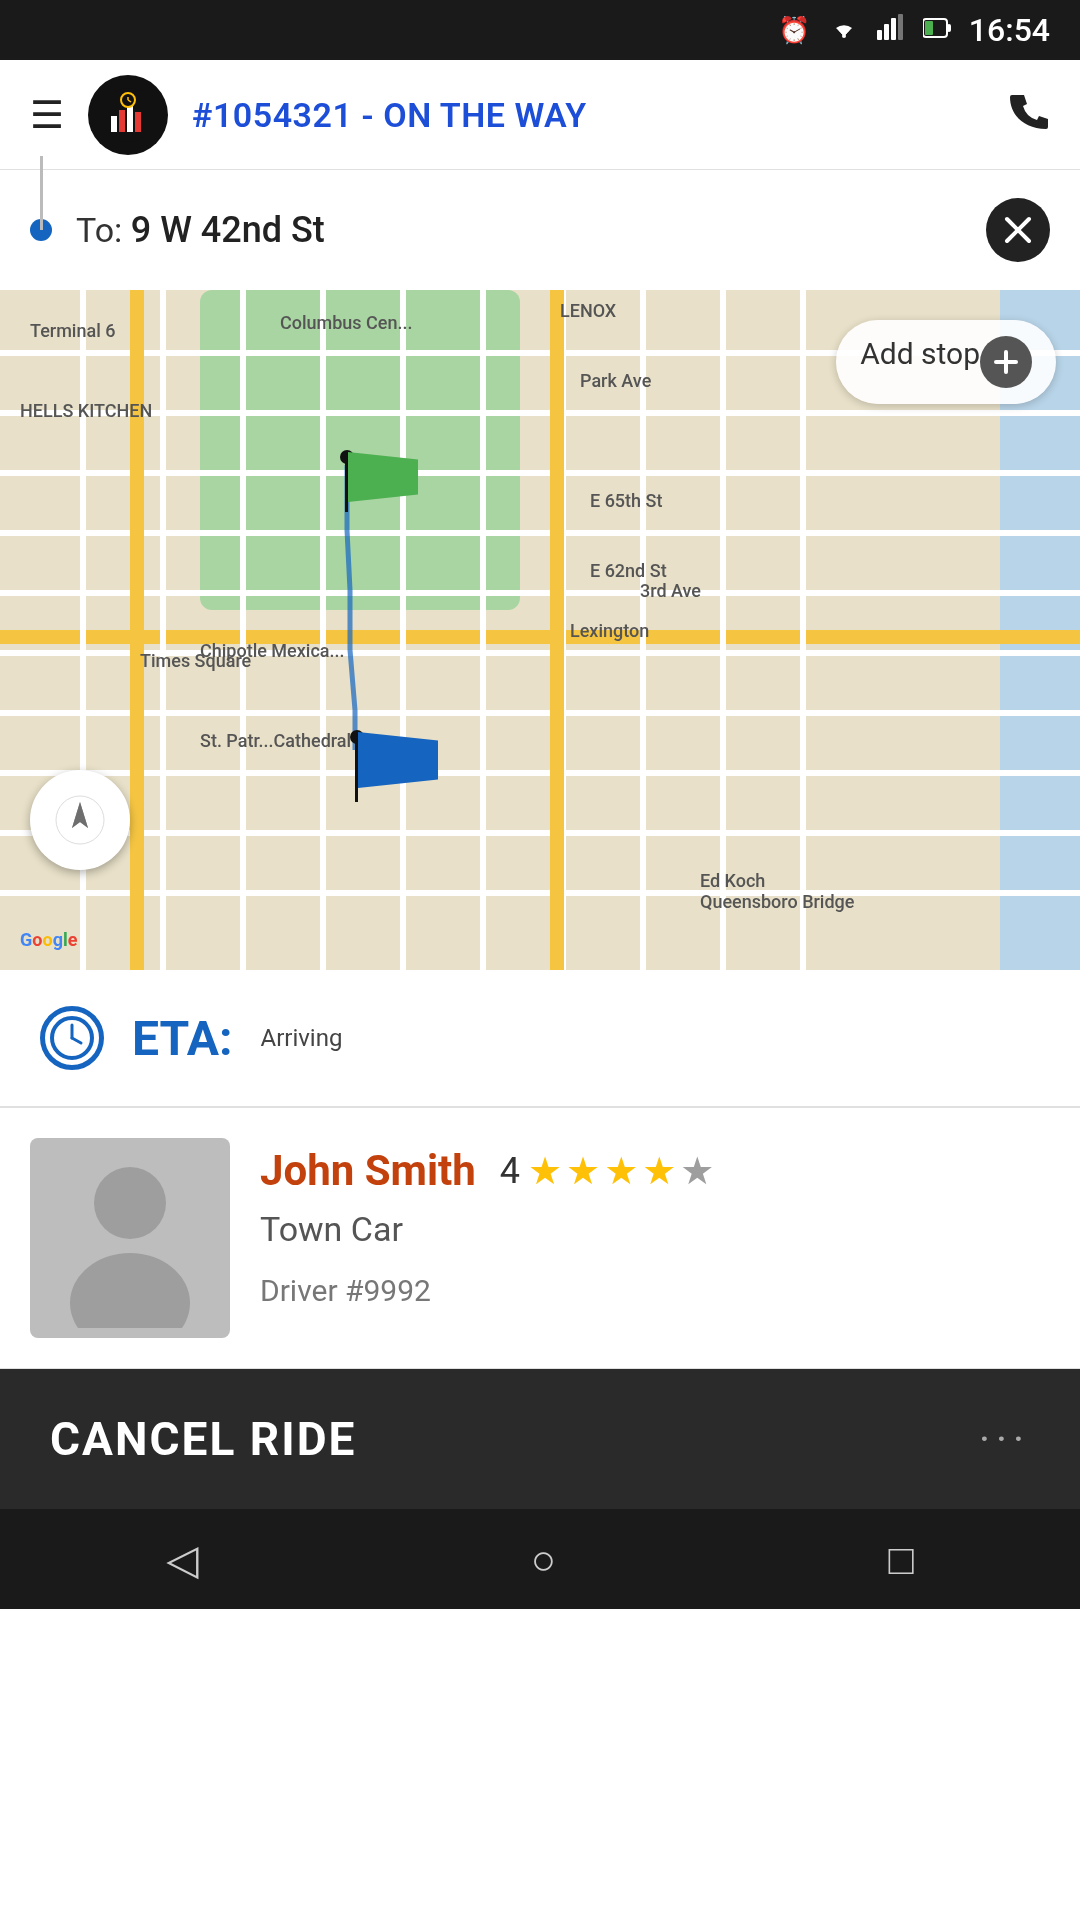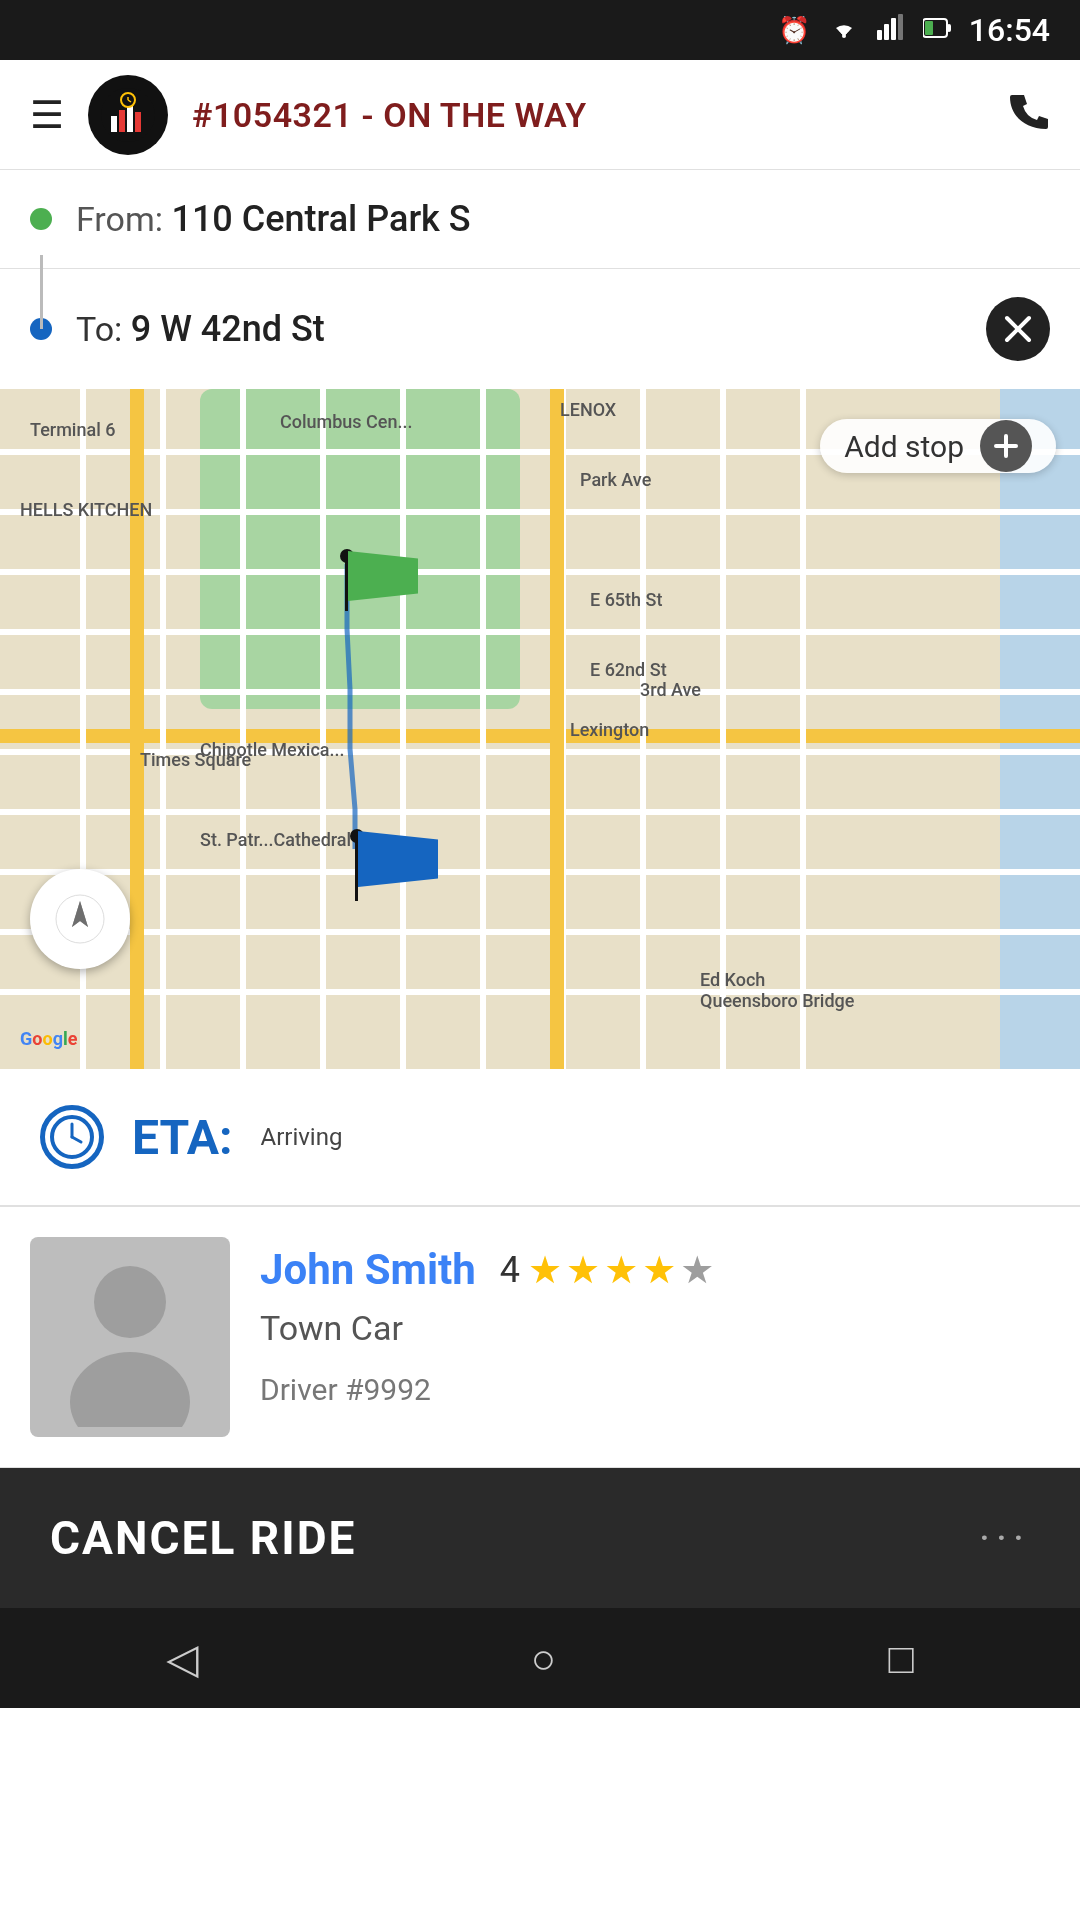--- a/index.html
+++ b/index.html
@@ -62,21 +62,21 @@
       flex-shrink: 0;
     }
     .app-logo svg {
       width: 54px;
       height: 54px;
     }
     .header-title {
       flex: 1;
       font-size: 34px;
       font-weight: 600;
-      color: #7f1d1d;
+      color: #1d4ed8;
       letter-spacing: 0.5px;
     }
     .phone-icon {
       font-size: 38px;
       color: #222;
       cursor: pointer;
     }
 
     
     .route-area {
@@ -191,25 +191,25 @@
       color: #555;
       font-weight: 500;
       white-space: nowrap;
     }
     
     .add-stop-btn {
       position: absolute;
       top: 30px;
       right: 24px;
       display: flex;
-      align-items: center;
-      gap: 16px;
+      align-items: flex-start;
+      gap: 0;
       background: rgba(255,255,255,0.9);
       border-radius: 50px;
-      padding: 1px 24px;
+      padding: 16px 24px;
       cursor: pointer;
       box-shadow: 0 2px 8px rgba(0,0,0,0.2);
     }
     .add-stop-label {
       font-size: 30px;
       color: #333;
       font-weight: 400;
     }
     .add-stop-circle {
       width: 52px;
@@ -305,21 +305,21 @@
     }
     .driver-name-row {
       display: flex;
       align-items: center;
       gap: 24px;
       margin-bottom: 14px;
     }
     .driver-name {
       font-size: 42px;
       font-weight: 700;
-      color: #3b82f6;
+      color: #c2410c;
     }
     .driver-rating {
       display: flex;
       align-items: center;
       gap: 8px;
     }
     .rating-number {
       font-size: 36px;
       color: #333;
       font-weight: 400;
@@ -435,27 +435,20 @@
   <span class="header-title">#1054321 - ON THE WAY</span>
   <span class="phone-icon">
     <svg width="42" height="42" viewBox="0 0 42 42" fill="none">
       <path d="M8 6h8l3 9-4 2a20 20 0 0014 14l2-4 9 3v8a2 2 0 01-2 2C16 40 2 26 2 8a2 2 0 012-2z" fill="#222"></path>
     </svg>
   </span>
 </div>
 
 <div class="route-area">
 
-  <div class="route-from">
-    <div class="route-dot-green"></div>
-    <div class="route-from-text">
-      <span>From:</span>
-      <span class="addr">110 Central Park S</span>
-    </div>
-  </div>
 
   <div style="position:relative; height:0;">
     <div style="position:absolute; left:40px; top:-14px; width:3px; height:74px; background:#bbb; z-index:5;"></div>
   </div>
 
   <div class="route-to">
     <div class="route-dot-blue"></div>
     <div class="route-to-text">
       <span>To:</span>
       <span class="addr">9 W 42nd St</span>

